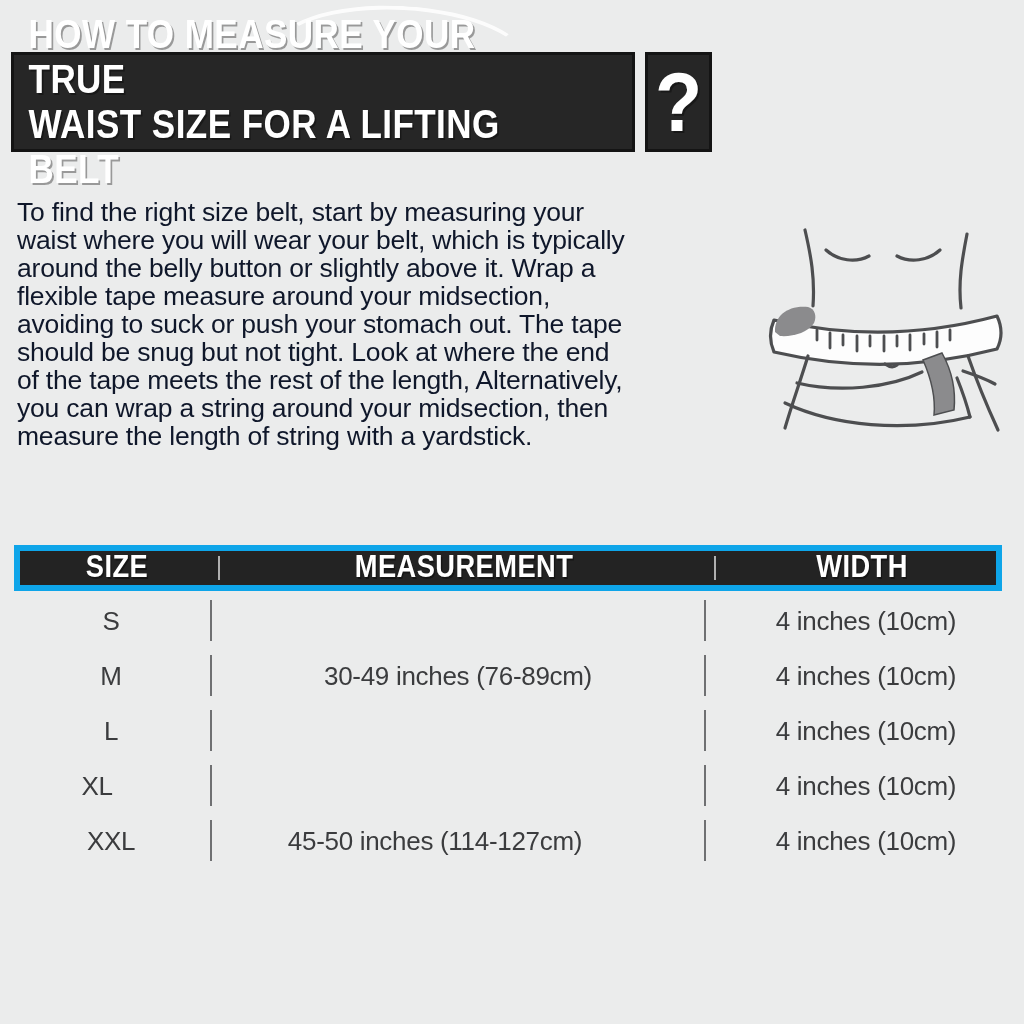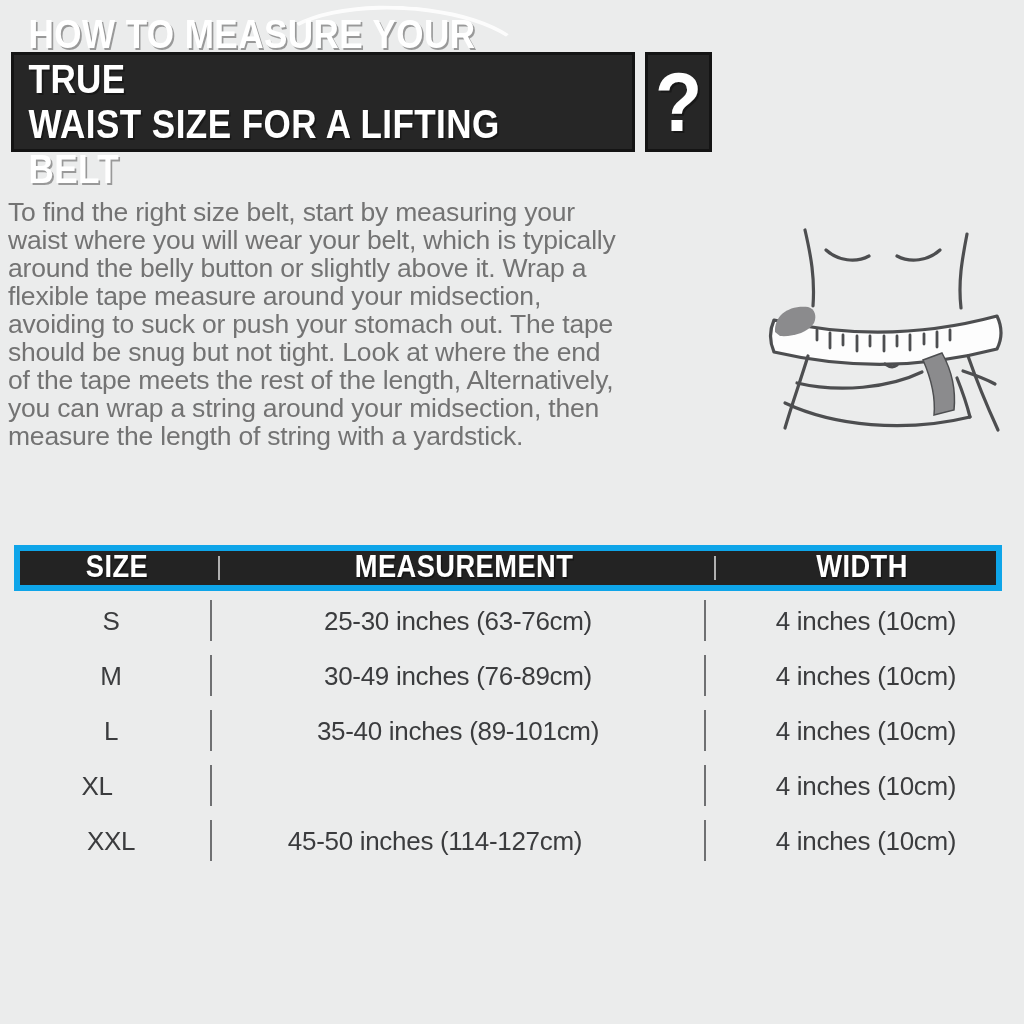--- a/index.html
+++ b/index.html
@@ -35,22 +35,22 @@
     background:#262626;border:3px solid #141414;box-sizing:border-box;
     display:flex;align-items:center;justify-content:center;
   }
   .qmark-box .qmark{
     color:#fff;font-weight:bold;font-size:84px;line-height:84px;
     transform:scaleX(.92);text-shadow:2px 2px 0 rgba(0,0,0,.35);
   }
 
   
   .intro{
-    position:absolute;left:8px;top:198px;width:775px;
-    color:#737373;font-size:26.5px;line-height:28px;letter-spacing:-0.2px;
+    position:absolute;left:17px;top:198px;width:775px;
+    color:#0f172a;font-size:26.5px;line-height:28px;letter-spacing:-0.2px;
     white-space:pre-line;
   }
 
   
   .illustration{position:absolute;left:764px;top:194px;width:252px;height:252px;}
 
   
   .table-header{
     position:absolute;left:14px;top:545px;width:988px;height:46px;
     background:#232323;border:6px solid #0ea5e9;box-sizing:border-box;
@@ -143,35 +143,33 @@
   <div class="table-header">
     <span class="col-label" style="left:97px">SIZE</span>
     <span class="col-label" style="left:444px">MEASUREMENT</span>
     <span class="col-label" style="left:842px">WIDTH</span>
     <span class="hdr-div" style="left:198px"></span>
     <span class="hdr-div" style="left:694px"></span>
   </div>
 
   <div class="size-row" style="top:593px">
     <span class="cell" style="left:97px">S</span>
-    <span class="cell" style="left:444px">25-30 inches (63-76cm)</span>
     <span class="cell" style="left:852px">4 inches (10cm)</span>
     <span class="row-div" style="left:196px"></span>
     <span class="row-div" style="left:690px"></span>
   </div>
   <div class="size-row" style="top:648px">
     <span class="cell" style="left:97px">M</span>
     <span class="cell" style="left:444px">30-49 inches (76-89cm)</span>
     <span class="cell" style="left:852px">4 inches (10cm)</span>
     <span class="row-div" style="left:196px"></span>
     <span class="row-div" style="left:690px"></span>
   </div>
   <div class="size-row" style="top:703px">
     <span class="cell" style="left:97px">L</span>
-    <span class="cell" style="left:444px">35-40 inches (89-101cm)</span>
     <span class="cell" style="left:852px">4 inches (10cm)</span>
     <span class="row-div" style="left:196px"></span>
     <span class="row-div" style="left:690px"></span>
   </div>
   <div class="size-row" style="top:758px">
     <span class="cell" style="left:83px">XL</span>
     <span class="cell" style="left:852px">4 inches (10cm)</span>
     <span class="row-div" style="left:196px"></span>
     <span class="row-div" style="left:690px"></span>
   </div>

